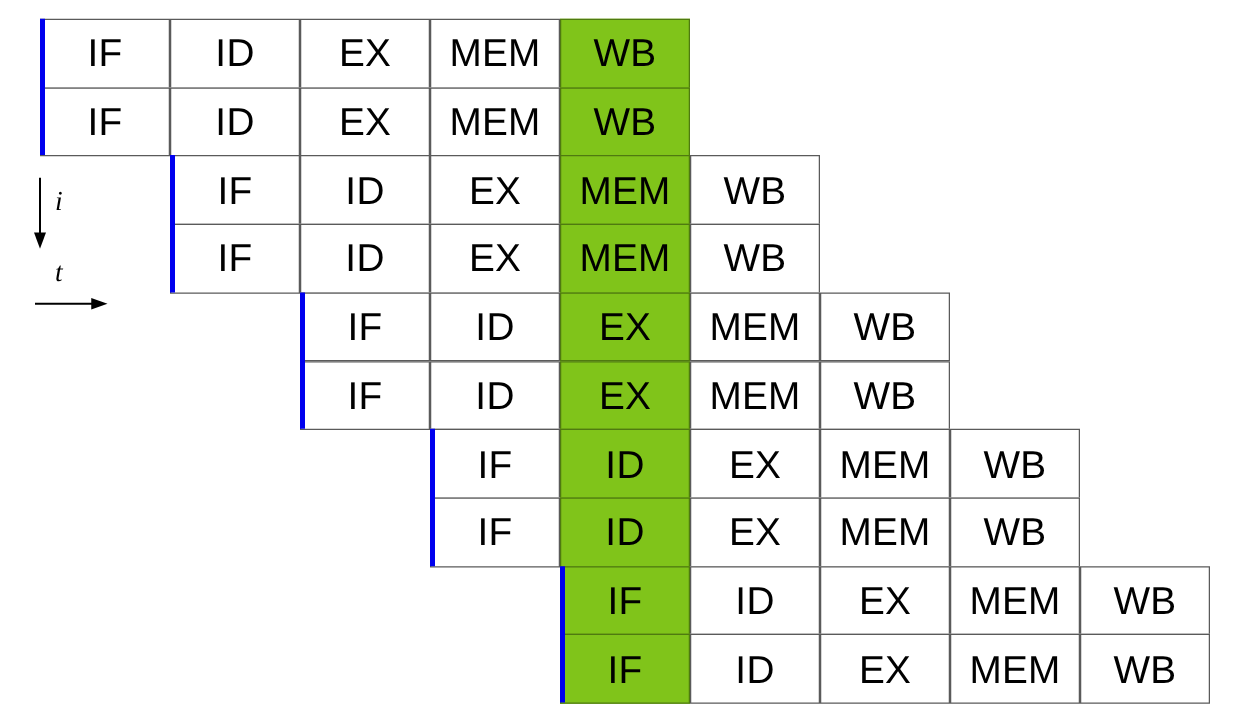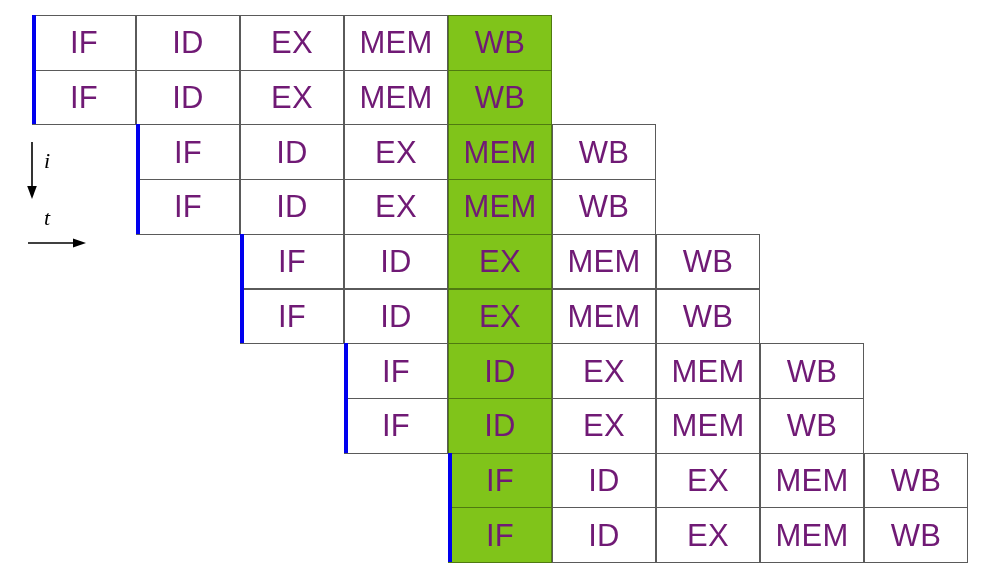--- a/index.html
+++ b/index.html
@@ -25,21 +25,21 @@
 
   .cell {
     position: absolute;
     box-sizing: border-box;
     border: 1px solid #5a5a5a;
     background: #ffffff;
     display: flex;
     align-items: center;
     justify-content: center;
     font-size: 31px;
-    color: #701a75;
+    color: #000000;
     line-height: 1;
     letter-spacing: 0.2px;
   }
 
   .cell.hl {
     background: #80c41a;
     border-color: #4f7a10;
   }
 
   .blue-edge {

